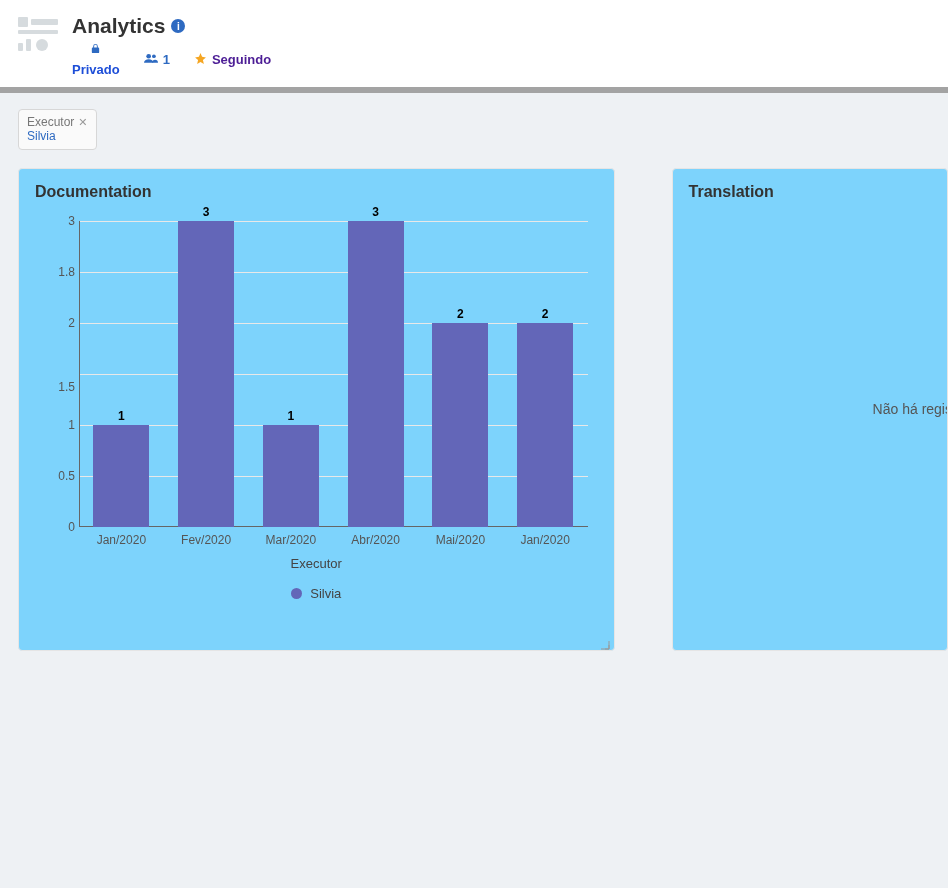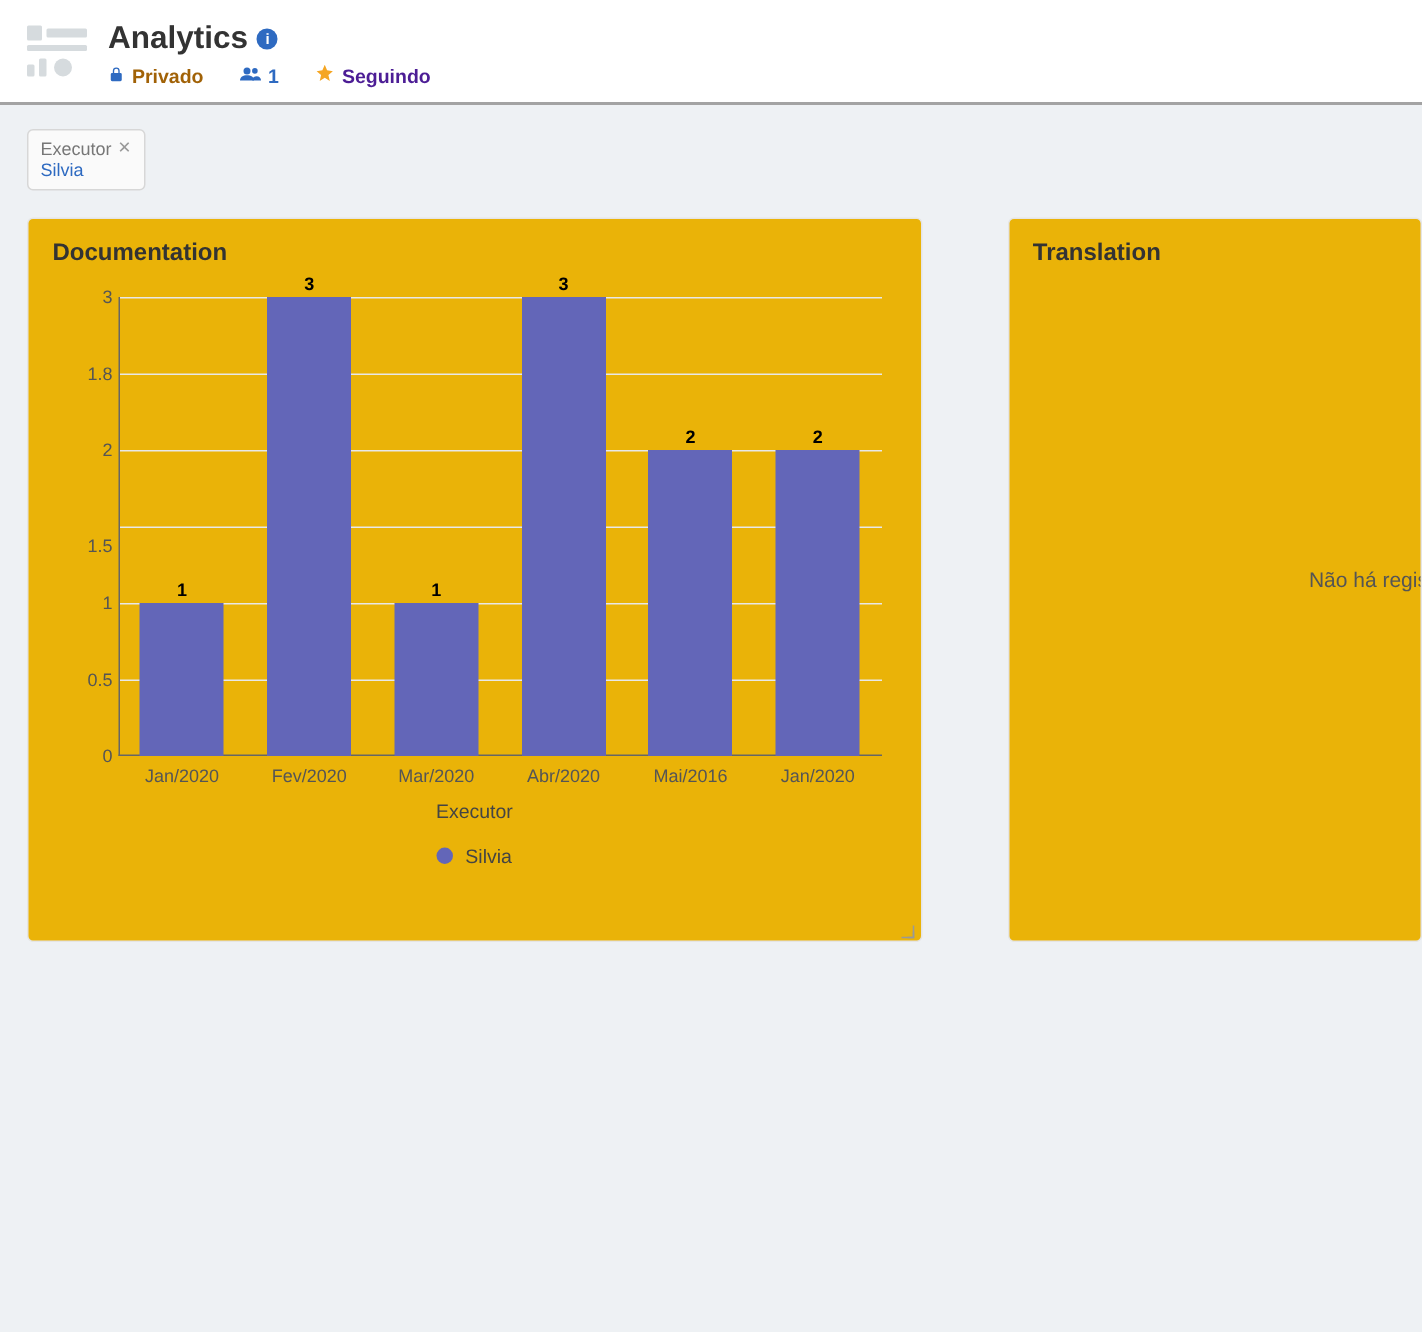--- a/index.html
+++ b/index.html
@@ -1,41 +1,41 @@
 <!DOCTYPE html>
 <html><head>
 <meta charset="utf-8">
 <style>
   * { box-sizing: border-box; margin: 0; padding: 0; }
   html, body { width: 948px; height: 888px; font-family: -apple-system, BlinkMacSystemFont, "Segoe UI", Helvetica, Arial, sans-serif; background: #eef1f4; color: #333; overflow: hidden; }
   
   .header {
     background: #ffffff;
-    border-bottom: 2px solid #a3a3a3;
+    border-bottom: 6px solid #a3a3a3;
     padding: 14px 18px 10px 18px;
     display: flex;
     align-items: flex-start;
     gap: 14px;
   }
   .header-icon {
     width: 40px; height: 40px;
     display: flex; flex-direction: column; justify-content: center; gap: 3px;
   }
   .header-icon .row1 { display:flex; gap:3px; align-items:center; }
   .header-icon .sq { width:10px; height:10px; background:#d6dbde; border-radius:1px; }
   .header-icon .barln { flex:1; height:6px; background:#d6dbde; border-radius:1px; }
   .header-icon .row2 { display:flex; gap:3px; align-items:flex-end; height:14px;}
   .header-icon .b1 { width:5px; height:8px; background:#d6dbde; border-radius:1px;}
   .header-icon .b2 { width:5px; height:12px; background:#d6dbde; border-radius:1px;}
   .header-icon .circ { width:12px; height:12px; border-radius:50%; background:#d6dbde; margin-left:2px;}
   .header-text h1 { font-size: 21px; font-weight: 700; color:#333; display:flex; align-items:center; gap:6px;}
   .info-icon { width:14px; height:14px; border-radius:50%; background:#2e6ac1; color:#fff; font-size:10px; font-weight:700; display:inline-flex; align-items:center; justify-content:center; }
   .header-meta { display:flex; gap:24px; margin-top:4px; align-items:center; }
   .meta-item { display:flex; align-items:center; gap:5px; font-size:13px; font-weight:600; }
-  .meta-item.priv { color:#a16207; }
+  .meta-item.priv { color:#1d4ed8;flex-direction:column; }
   .lock-icon svg { width:11px; height:11px; fill:#2e6ac1; }
   .users-icon svg { width:14px; height:12px; fill:#2e6ac1; }
   .meta-item.users { color:#2e6ac1; }
   .meta-item.follow { color:#4c1d95; }
   .star-icon svg { width:13px; height:13px; fill:#f5a623; }
   
   .body-area { padding: 16px 0 0 18px; }
   .filter-chip {
     display:inline-block;
     background:#fafafa;
@@ -44,21 +44,21 @@
     padding:5px 8px 5px 8px;
     font-size:12px;
     line-height:1.2;
     color:#555;
   }
   .filter-chip .chip-top { display:flex; align-items:center; gap:4px; color:#777;}
   .filter-chip .chip-close { color:#999; font-size:11px; }
   .filter-chip .chip-val { color:#2e6ac1; }
   .panels { display:flex; gap:18px; margin-top:18px; }
   .panel {
-    background:#eab308;
+    background:#7dd3fc;
     border:1px solid #e5e5e5;
     border-radius:4px;
     position:relative;
   }
   .panel.doc { width:614px; height:483px; padding:14px 16px 10px 16px;}
   .panel.trans { width:284px; height:483px; padding:14px 16px; overflow:hidden;margin-left:39px;}
   .panel h2 { font-size:16px; font-weight:700; color:#333; margin-bottom:8px;}
   .resize-handle { position:absolute; right:4px; bottom:4px; width:10px; height:10px; }
   .resize-handle svg { width:10px; height:10px; }
   
@@ -176,21 +176,21 @@
             <div class="bar-col">
               <div class="bar" style="height: 306px; background: rgb(99, 102, 184);">
                 <div class="bar-label">3</div>
               </div>
               <div class="x-tick">Abr/2020</div>
             </div>
             <div class="bar-col">
               <div class="bar" style="height: 204px; background: rgb(99, 102, 184);">
                 <div class="bar-label">2</div>
               </div>
-              <div class="x-tick">Mai/2016</div>
+              <div class="x-tick">Mai/2020</div>
             </div>
             <div class="bar-col">
               <div class="bar" style="height: 204px; background: rgb(99, 102, 184);">
                 <div class="bar-label">2</div>
               </div>
               <div class="x-tick">Jan/2020</div>
             </div>
           </div>
         <div class="x-title">Executor</div>
         <div class="legend">

